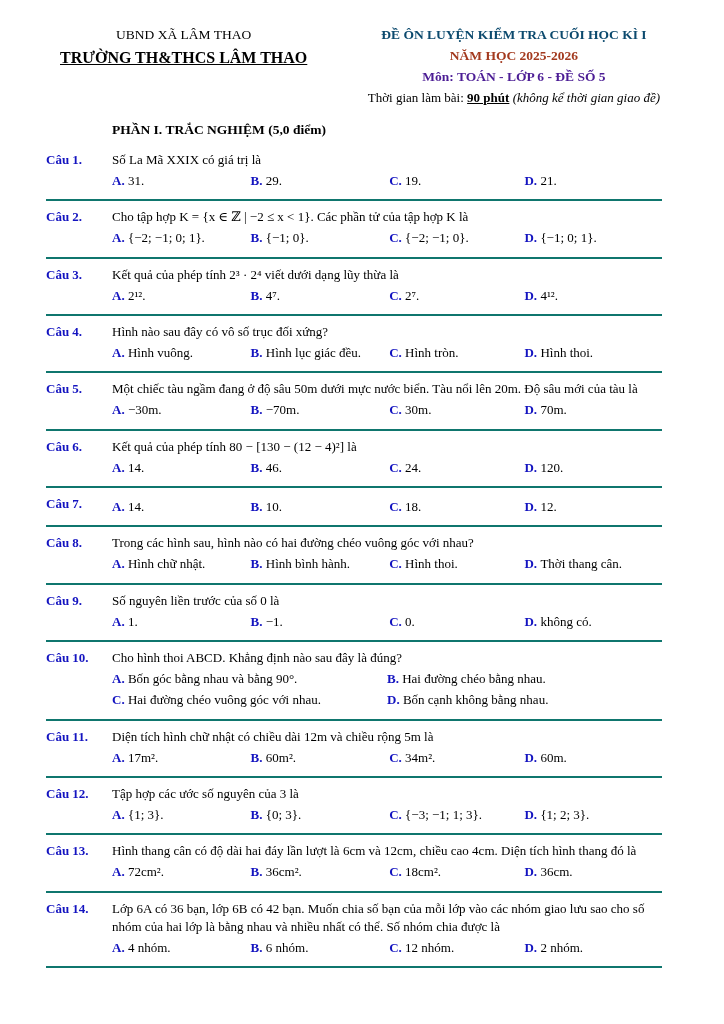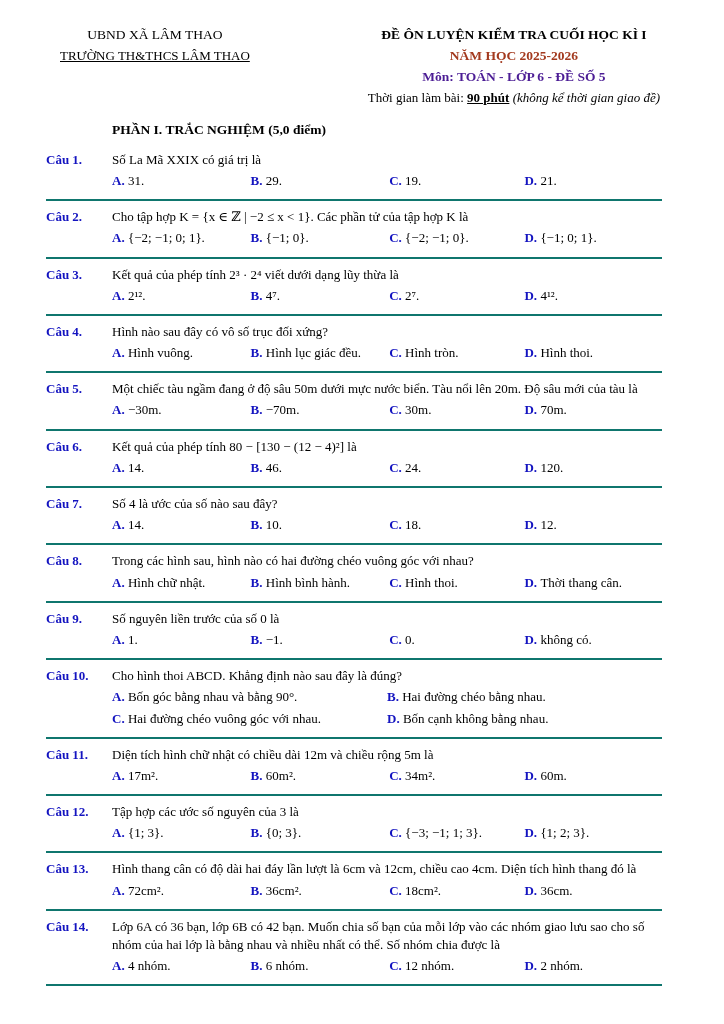--- a/index.html
+++ b/index.html
@@ -7,23 +7,23 @@
     width:708px; height:1024px; box-sizing:border-box;
     background:#ffffff; overflow:hidden;
     padding:26px 46px 0 46px;
     font-family:"Liberation Serif","DejaVu Serif",serif;
     color:#000; font-size:13px; line-height:1.4;
   }
   
   .header { display:flex; justify-content:space-between; align-items:flex-start; }
   .header-left { text-align:center; margin-left:14px; white-space:nowrap; }
   .header-left .l1 { font-size:13.5px; }
-  .header-left .l2 { font-size:13px; font-weight:normal; text-decoration:underline; margin-top:2px; }
+  .header-left .l2 { font-size:16px; font-weight:bold; text-decoration:underline; margin-top:2px; }
   .header-right { text-align:center; margin-right:2px; }
-  .header-right .r1 { font-weight:bold; color:#000000; font-size:13.5px; }
+  .header-right .r1 { font-weight:bold; color:#0c4a6e; font-size:13.5px; }
   .header-right .r2 { font-weight:bold; color:#a33a1f; font-size:13.5px; margin-top:2px; }
   .header-right .r3 { font-weight:bold; color:#4c1d95; font-size:13.5px; margin-top:2px; }
   .header-right .r4 { color:#000; font-size:13px; margin-top:2px; }
   .time-bold { font-weight:bold; text-decoration:underline; }
   .time-italic { font-style:italic; }
   
   .section-title { font-weight:bold; margin:14px 0 4px 66px; font-size:13.5px; }
   
   .question { display:flex; padding:7px 0 9px 0; border-bottom:2px solid #0f766e; }
   .q-label { width:66px; flex:0 0 66px; font-weight:bold; color:#1414c0; }
@@ -124,21 +124,20 @@
             <div class="option"><span class="opt-letter">A. </span><span class="opt-text">14.</span></div>
             <div class="option"><span class="opt-letter">B. </span><span class="opt-text">46.</span></div>
             <div class="option"><span class="opt-letter">C. </span><span class="opt-text">24.</span></div>
             <div class="option"><span class="opt-letter">D. </span><span class="opt-text">120.</span></div>
           </div>
         </div>
       </div>
       <div class="question">
         <div class="q-label">Câu 7.</div>
         <div class="q-body">
-          <div class="q-text">Số 4 là ước của số nào sau đây?</div>
           <div class="q-options">
             <div class="option"><span class="opt-letter">A. </span><span class="opt-text">14.</span></div>
             <div class="option"><span class="opt-letter">B. </span><span class="opt-text">10.</span></div>
             <div class="option"><span class="opt-letter">C. </span><span class="opt-text">18.</span></div>
             <div class="option"><span class="opt-letter">D. </span><span class="opt-text">12.</span></div>
           </div>
         </div>
       </div>
       <div class="question">
         <div class="q-label">Câu 8.</div>

